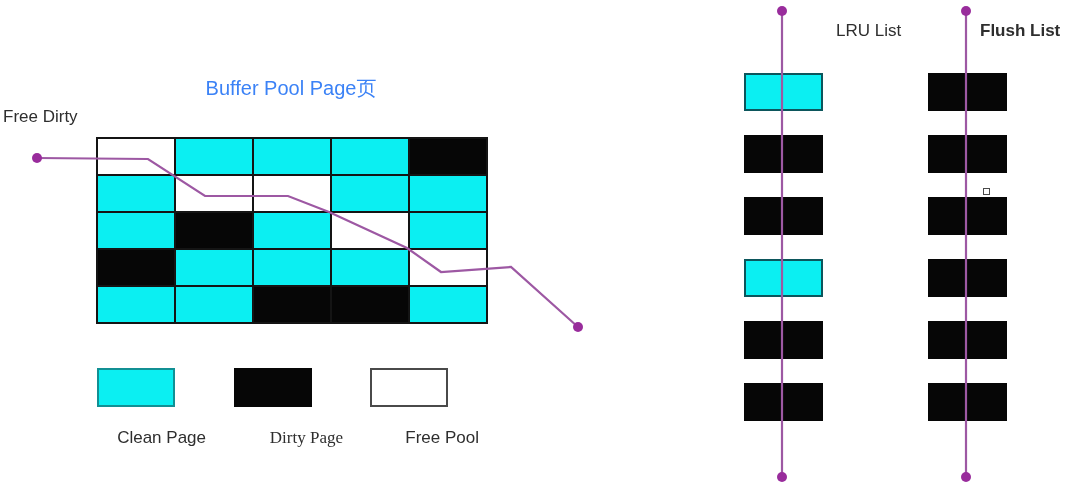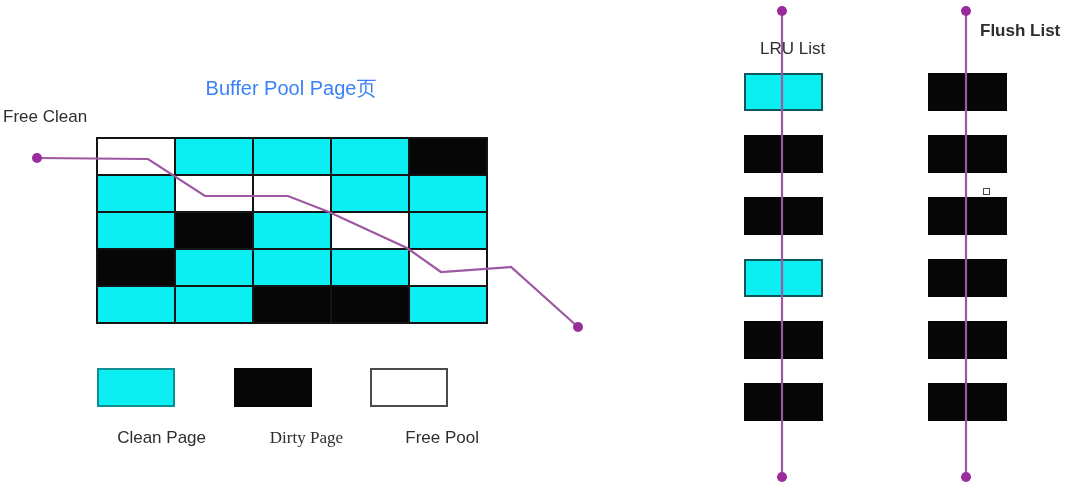--- a/index.html
+++ b/index.html
@@ -29,38 +29,38 @@
   .swatch.clean{border:2px solid #119094;}
   .swatch.free{border:2px solid #4a4a4a;}
   .legend-label{display:block;margin-top:21px;color:#2e2e2e;font-size:17px;}
 
   
   .list-col{position:absolute;top:73px;width:79px;}
   #lru-col{left:744px;}
   #flush-col{left:928px;}
   .lcell{width:79px;height:38px;margin-bottom:24px;box-sizing:border-box;}
   .lcell.clean{border:2px solid #0c565c;}
-  #lru-label{left:760px;top:21px;margin-top:18px;}
+  #lru-label{left:836px;top:21px;}
   #flush-label{left:980px;top:21px;font-weight:bold;}
 
   
   #overlay{position:absolute;left:0;top:0;width:1080px;height:487px;pointer-events:none;}
 
   
   #stray-square{position:absolute;left:983px;top:188px;width:7px;height:7px;
                 background:#fff;border:1px solid #4a4a4a;box-sizing:border-box;}
 </style>
 </head>
 <body>
 
 <div id="canvas">
 
   <div>
     <div id="pool-title">Buffer Pool Page页</div>
-    <div id="free-list-label" class="label">Free Clean</div>
+    <div id="free-list-label" class="label">Free Dirty</div>
     <div id="pool-grid">
         <div class="cell free"></div>
         <div class="cell clean"></div>
         <div class="cell clean"></div>
         <div class="cell clean"></div>
         <div class="cell dirty"></div>
         <div class="cell clean"></div>
         <div class="cell free"></div>
         <div class="cell free"></div>
         <div class="cell clean"></div>

